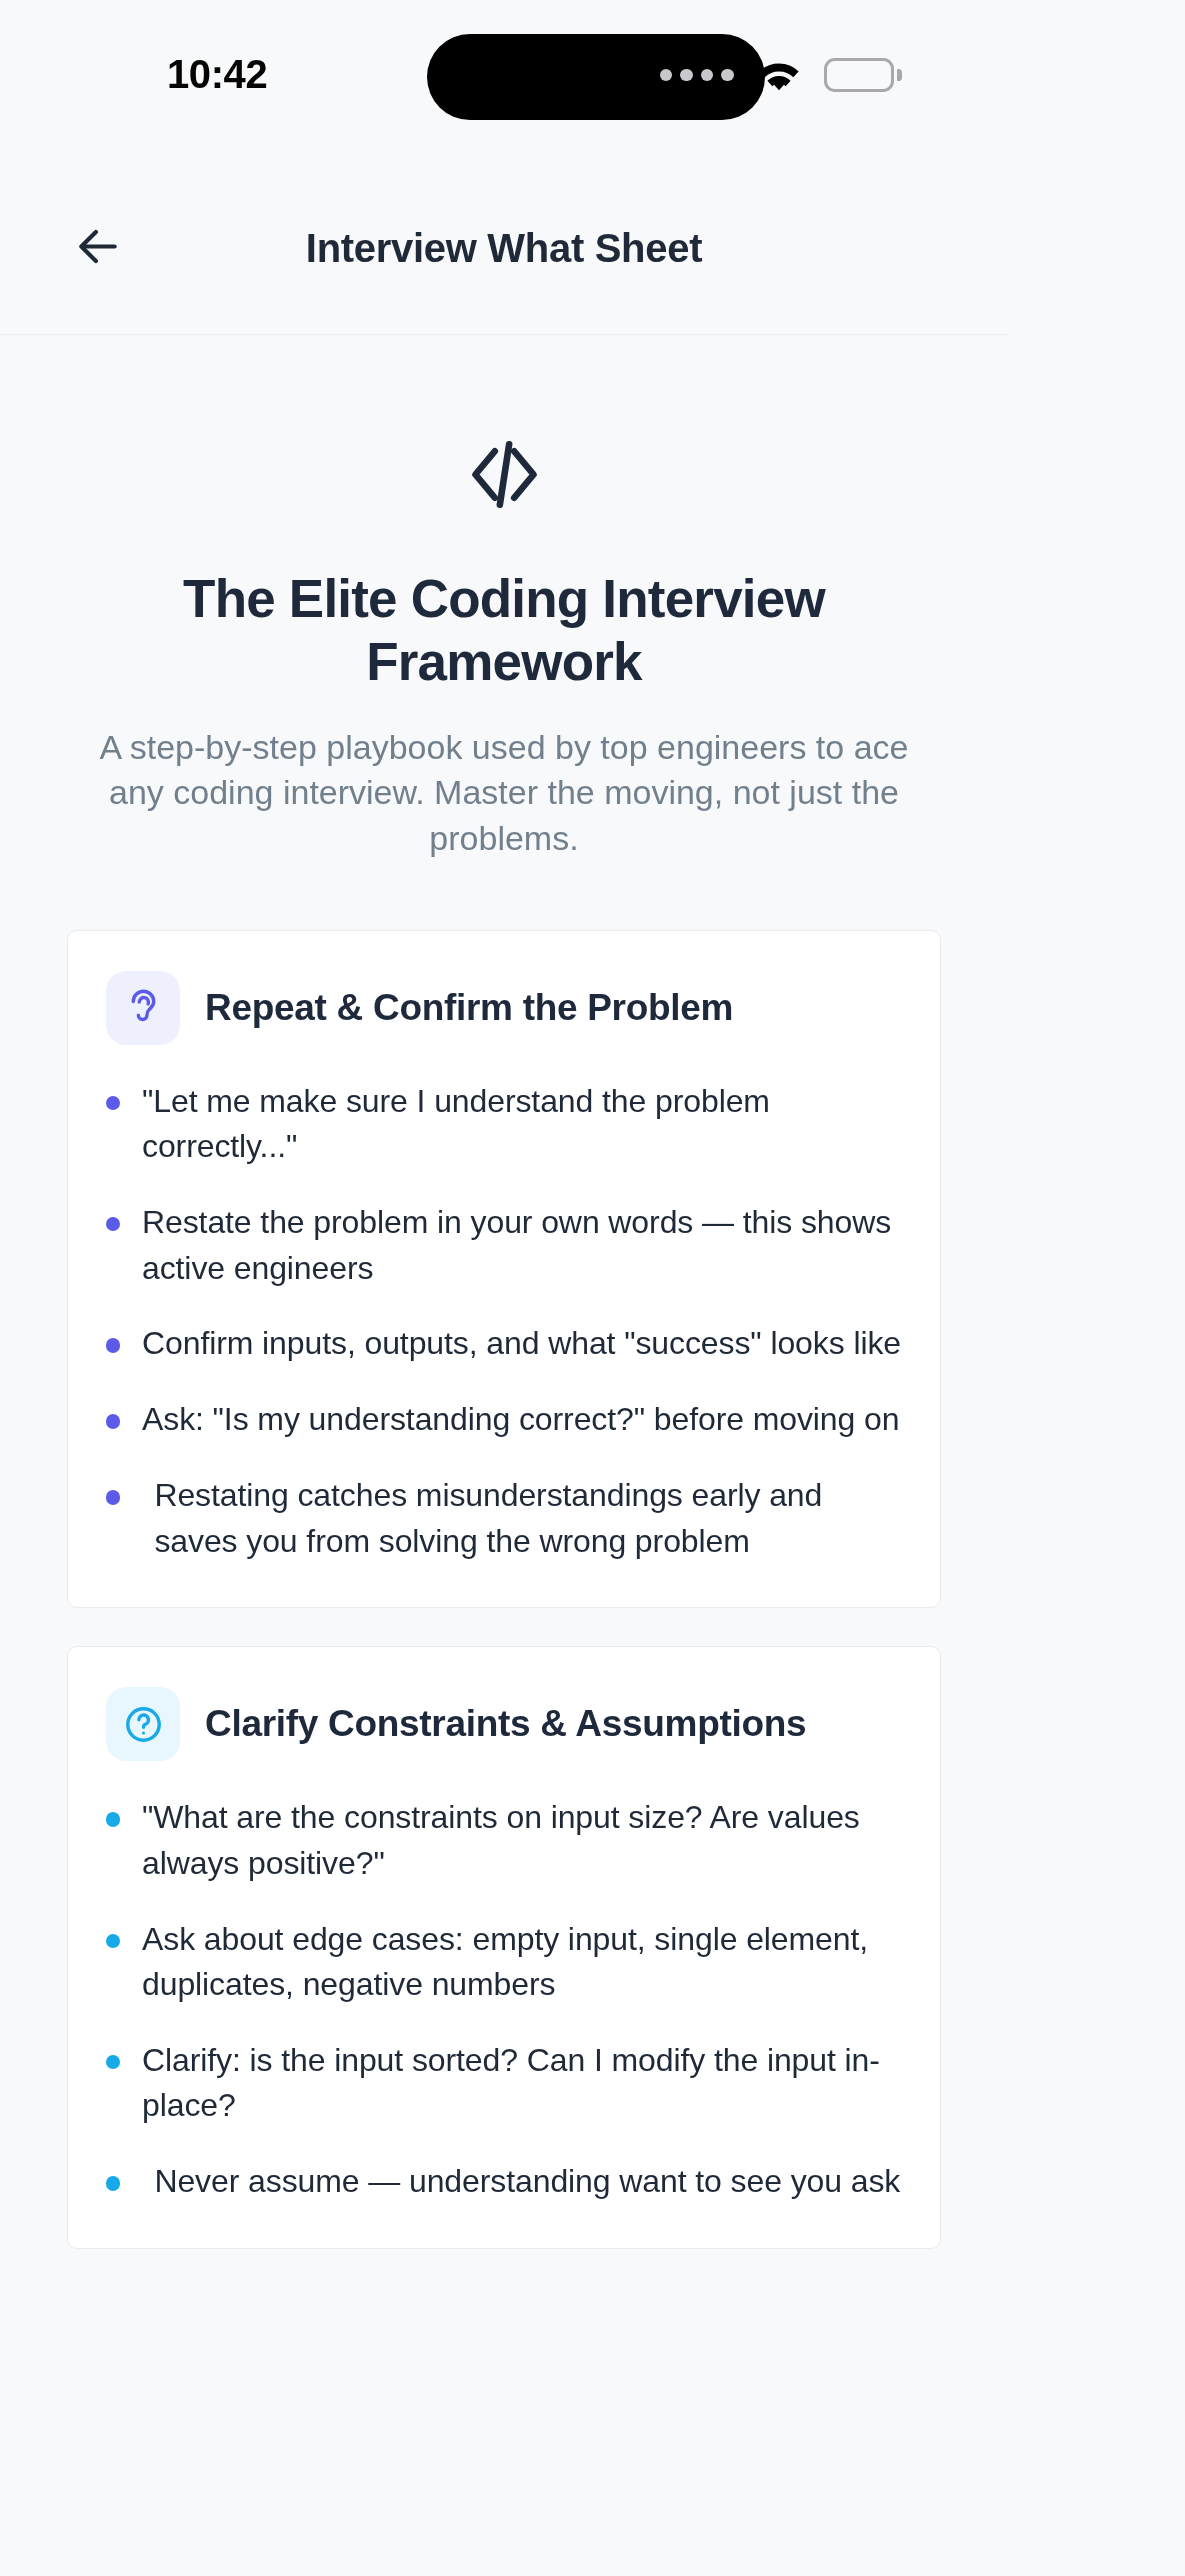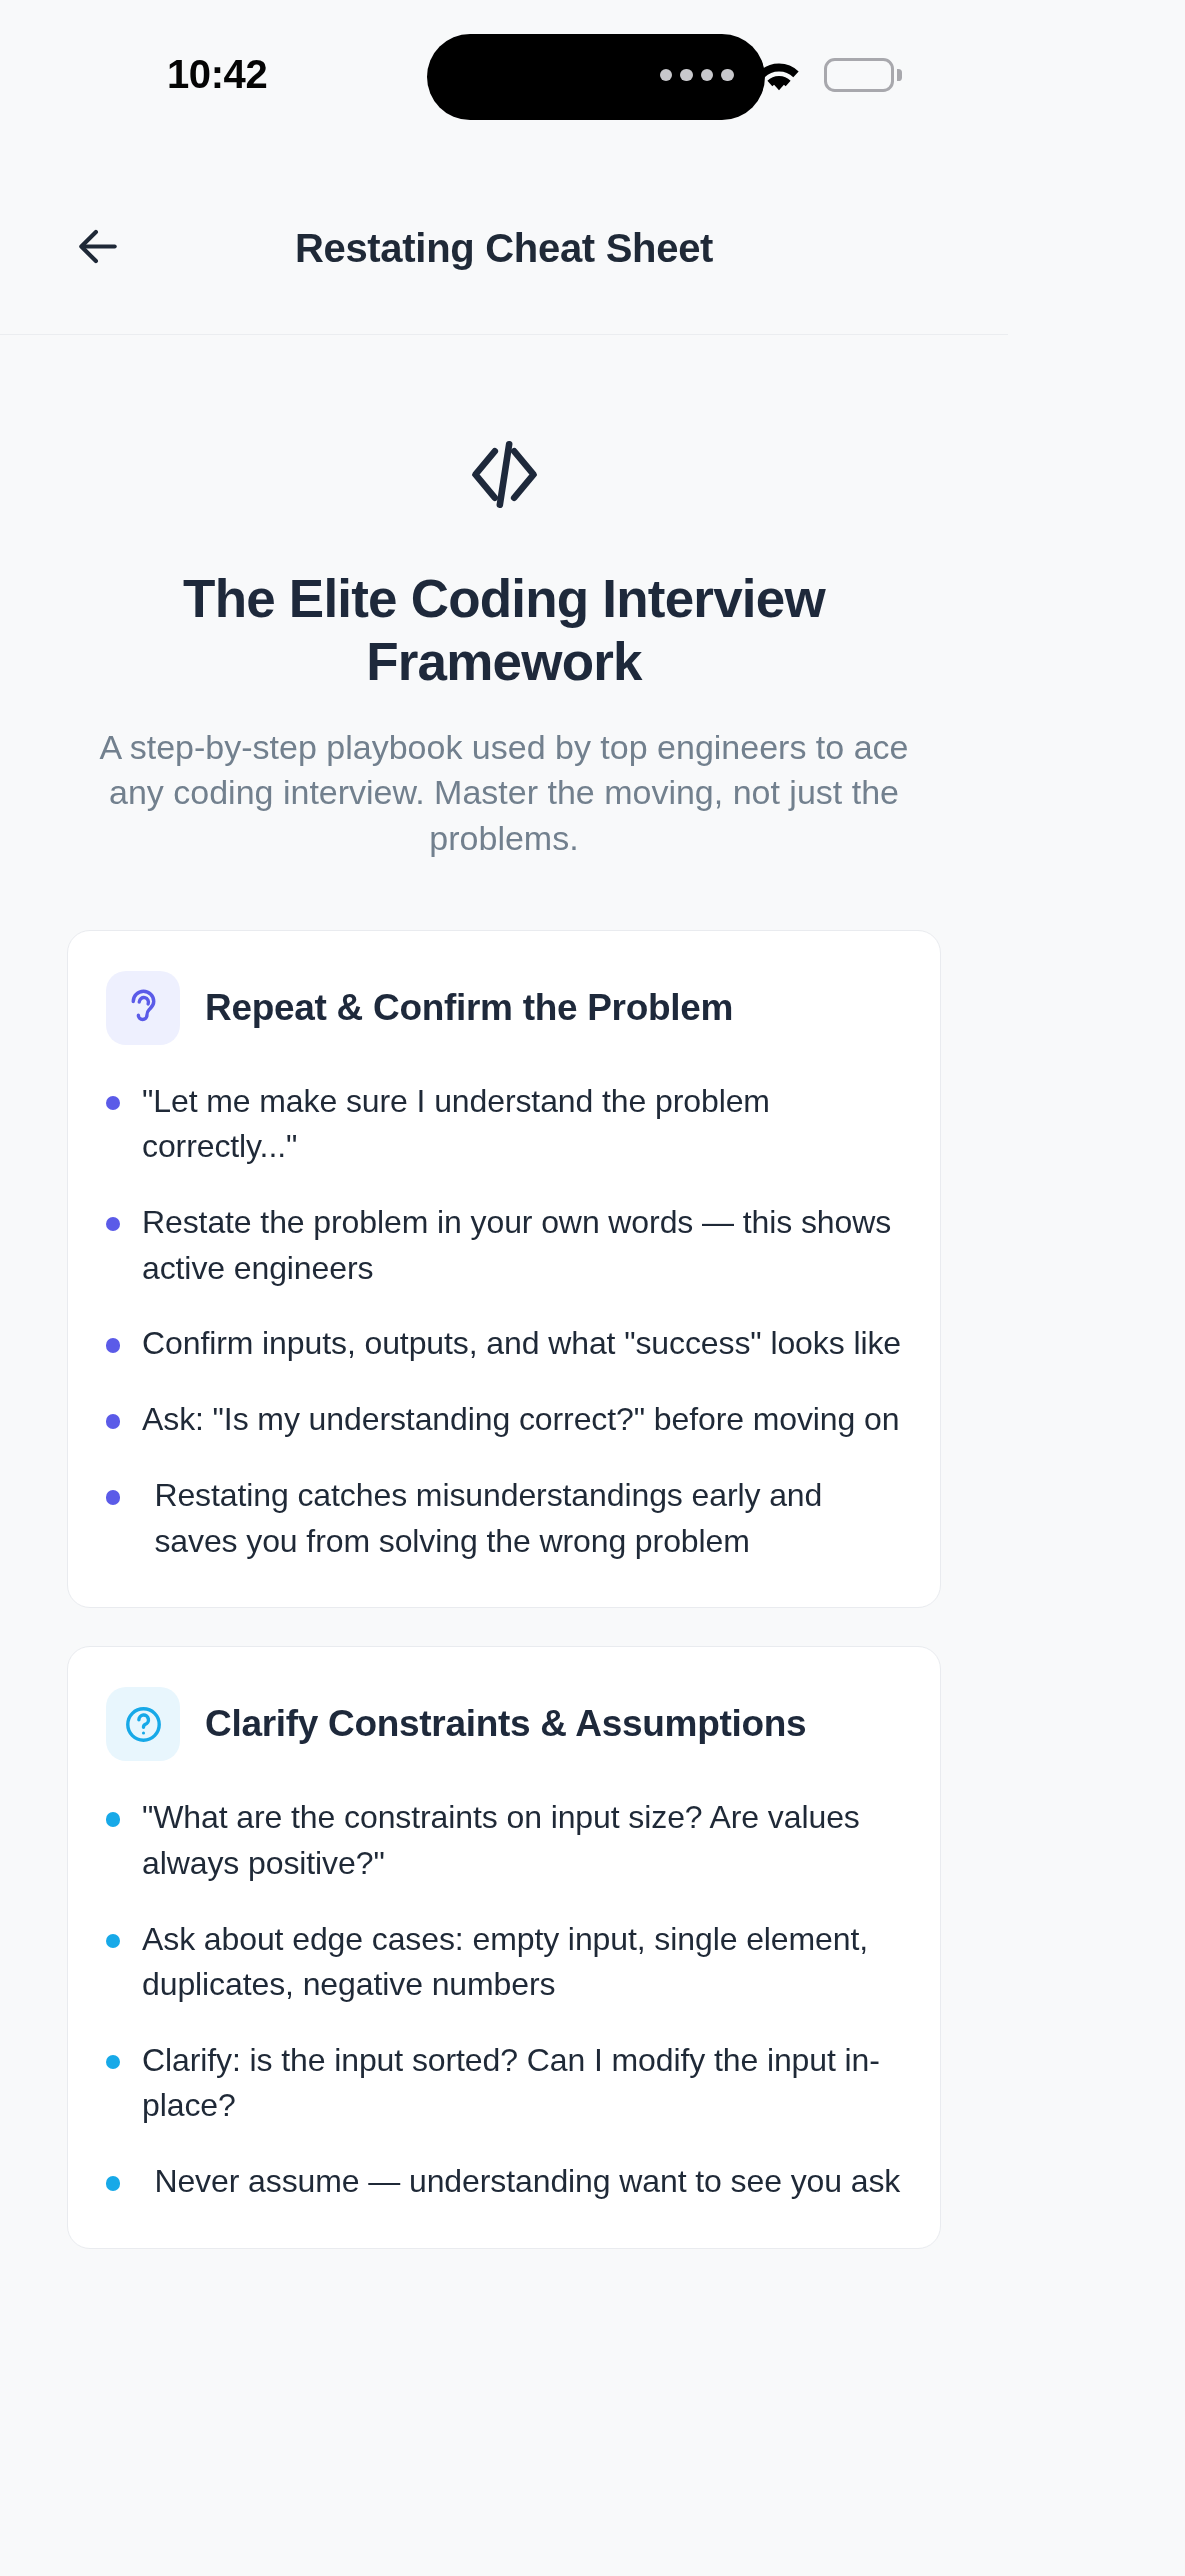--- a/index.html
+++ b/index.html
@@ -135,21 +135,21 @@
     line-height: 1.33;
     color: #72808e;
     padding: 0 9px;
   }
 
   
   .cards { padding: 69px 67px 0; }
   .card {
     background: #ffffff;
     border: 1.8px solid #e9ebef;
-    border-radius: 23px;
+    border-radius: 10px;
     padding: 40px 38px 43px;
     margin-bottom: 38px;
   }
   .card-head {
     display: flex;
     align-items: center;
     gap: 25px;
     margin-bottom: 34px;
   }
   .card-icon {
@@ -216,21 +216,21 @@
 
   <div class="navbar">
     <div class="back-btn">
       <span>
         <svg width="50" height="50" viewBox="0 0 24 24" fill="none" stroke="#1f2937" stroke-width="2" stroke-linecap="round" stroke-linejoin="round">
           <line x1="20" y1="12" x2="5" y2="12"></line>
           <polyline points="11 19 4 12 11 5"></polyline>
         </svg>
       </span>
     </div>
-    <div class="nav-title">Restating Cheat Sheet</div>
+    <div class="nav-title">Interview What Sheet</div>
   </div>
 
   <div class="content">
 
     <div class="hero">
       <div class="hero-icon">
         <svg width="93" height="93" viewBox="0 0 24 24" fill="none" stroke="#1e293b" stroke-width="1.7" stroke-linecap="round" stroke-linejoin="round">
           <polyline points="9.5 6 4.5 12 9.5 18"></polyline>
           <polyline points="14.5 6 19.5 12 14.5 18"></polyline>
           <line x1="13.2" y1="4.2" x2="10.8" y2="19.8"></line>

